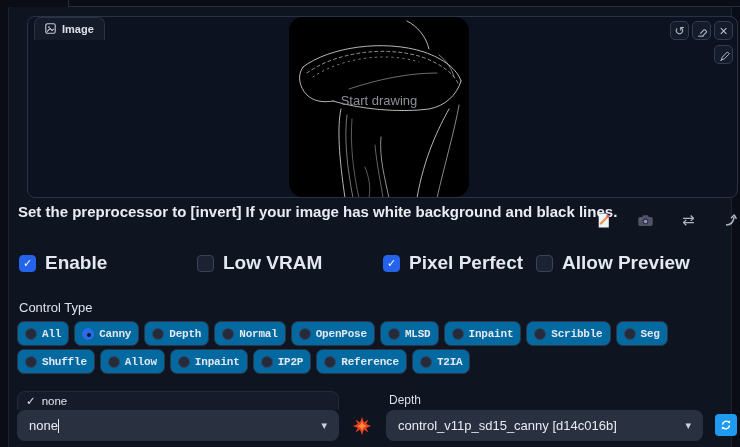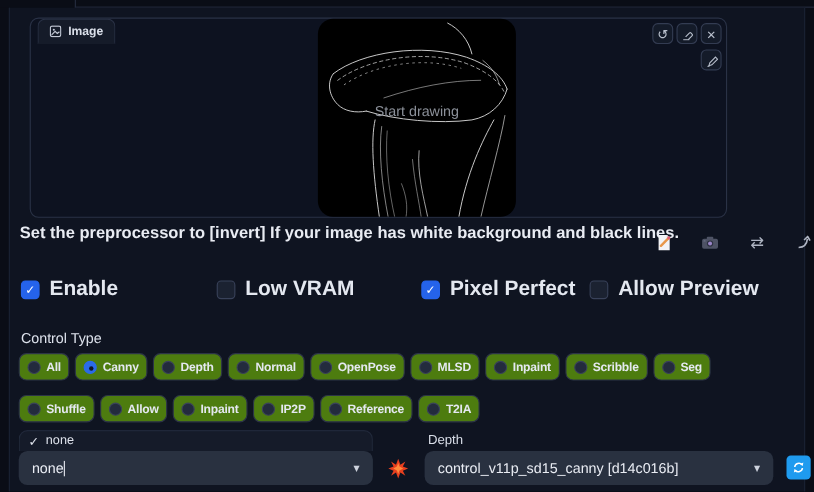--- a/index.html
+++ b/index.html
@@ -7,21 +7,21 @@
   body { font-family:"Liberation Sans","DejaVu Sans",sans-serif; }
   .page { position:relative; width:740px; height:447px; background:#0a0d16; overflow:hidden; }
 
   .top-strip { position:absolute; left:0; top:0; width:740px; height:7px; background:#0a0d16; }
   .top-border { position:absolute; left:68px; top:6px; width:672px; height:1px; background:#252d40; }
   .tab-divider { position:absolute; left:68px; top:0; width:1px; height:7px; background:#252d40; }
 
   .panel { position:absolute; left:8px; top:7px; width:724px; height:440px; background:#0f1421; border-left:1px solid #1a2233; border-right:1px solid #1a2233; }
 
   
-  .img-component { position:absolute; left:18px; top:9px; width:634px; height:182px; background:#0d1220; border:1px solid #2a3246; border-radius:8px; }
+  .img-component { position:absolute; left:18px; top:9px; width:711px; height:182px; background:#0d1220; border:1px solid #2a3246; border-radius:8px; }
   .img-tab { position:absolute; left:6px; top:0px; height:23px; display:flex; align-items:center; gap:6px; padding:0 10px; background:#151b29; border:1px solid #2a3246; border-bottom-color:#151b29; border-radius:7px 7px 0 0; font-size:11px; font-weight:600; color:#dbe0ea; }
   .canvas { position:absolute; left:261px; top:0px; width:180px; height:180px; background:#000; border-radius:14px; overflow:hidden; }
   .canvas-placeholder { position:absolute; left:0; top:76px; width:100%; text-align:center; font-size:13px; color:#8b9099; }
   .tool-row { position:absolute; right:4px; top:4px; display:flex; gap:3px; }
   .tool-btn { width:19px; height:19px; border:1px solid #333c52; background:rgba(28,34,50,.55); border-radius:5px; display:flex; align-items:center; justify-content:center; color:#b9c0cd; font-size:12px; line-height:1; cursor:pointer; }
   .tool-btn.pen { position:absolute; right:4px; top:28px; }
 
   
   .note-text { position:absolute; left:9px; top:196px; font-size:15px; font-weight:600; color:#e9ecf3; }
   .note-icons { position:absolute; left:584px; top:203px; width:148px; display:flex; justify-content:space-between; align-items:center; }
@@ -31,21 +31,21 @@
   .cb-row { position:absolute; left:0; top:245px; width:740px; }
   .cb-item { position:absolute; display:flex; align-items:center; gap:9px; cursor:pointer; }
   .cb-box { width:17px; height:17px; border-radius:4px; background:#1b2231; border:1px solid #39425a; display:flex; align-items:center; justify-content:center; }
   .cb-box.checked { background:#2563eb; border-color:#2563eb; color:#fff; font-size:11px; font-weight:700; }
   .cb-label { font-size:19px; font-weight:600; color:#e4e8f0; }
 
   .section-label { position:absolute; font-size:13px; color:#dde2ec; }
 
   
   .chip-row { position:absolute; left:8px; display:flex; gap:5px; white-space:nowrap; }
-  .chip { display:inline-flex; align-items:center; gap:5px; height:25px; padding:0 7px; background:#4d7c0f; border:1px solid #2c3447; border-radius:7px; cursor:pointer; }
+  .chip { display:inline-flex; align-items:center; gap:5px; height:25px; padding:0 7px; background:#0369a1; border:1px solid #2c3447; border-radius:7px; cursor:pointer;font-family:Liberation Mono, monospace; }
   .chip-label { font-size:11px; font-weight:600; color:#e4e8f0; letter-spacing:-0.2px; }
   .radio { width:12px; height:12px; border-radius:50%; background:#232b3d; border:1px solid #39425a; }
   .radio.checked { background:#2b6be8; border-color:#2b6be8; position:relative; }
   .radio.checked::after { content:""; position:absolute; left:4px; top:4px; width:4px; height:4px; border-radius:50%; background:#0e1528; }
 
   
   .pre-group-head { position:absolute; left:8px; top:384px; width:322px; height:19px; background:#151b29; border:1px solid #222a3c; border-bottom:none; border-radius:8px 8px 0 0; display:flex; align-items:center; gap:6px; padding:0 8px; font-size:11.5px; color:#dfe3ec; }
   .dropdown { position:absolute; height:31px; background:#293140; border-radius:8px; display:flex; align-items:center; padding:0 12px; cursor:pointer; }
   .dd-text { font-size:13px; color:#e9ecf3; }
   .dd-caret { margin-left:auto; color:#cdd2dd; font-size:11px; }
@@ -207,21 +207,21 @@
       <div class="chip">
           <div class="radio"></div>
           <span class="chip-label">Scribble</span>
         </div>
       <div class="chip">
           <div class="radio"></div>
           <span class="chip-label">Seg</span>
         </div>
     </div>
 
-    <div class="chip-row" style="top:352px;">
+    <div class="chip-row" style="top:342px;">
       <div class="chip">
           <div class="radio"></div>
           <span class="chip-label">Shuffle</span>
         </div>
       <div class="chip">
           <div class="radio"></div>
           <span class="chip-label">Allow</span>
         </div>
       <div class="chip">
           <div class="radio"></div>

